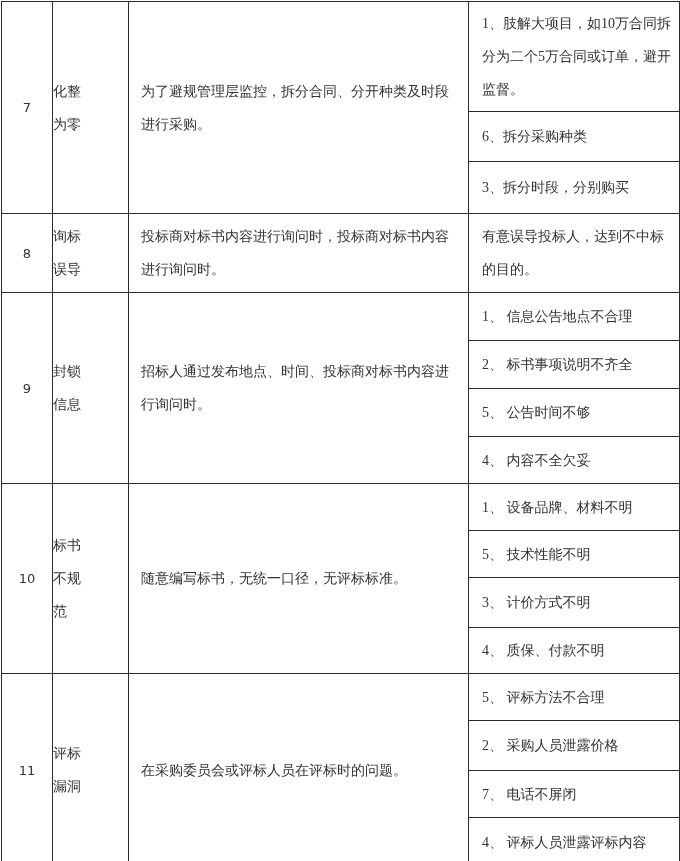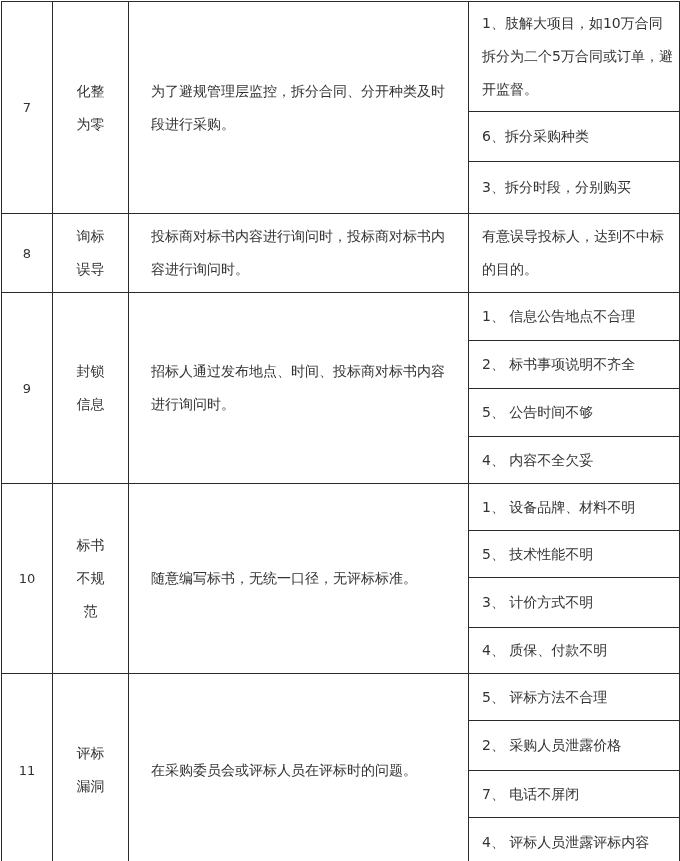--- a/index.html
+++ b/index.html
@@ -27,30 +27,31 @@
     line-height:33px;
     vertical-align:middle;
     overflow:hidden;
     padding:0;
   }
   td.c-num{
     text-align:center;
     font-size:13px;
   }
   td.c-cat{
-    text-align:center;
+    text-align:left;
     white-space:pre-line;
   }
   td.c-desc{
     text-align:left;
-    padding:6px 10px 6px 22px;
+    padding:6px 10px 6px 12px;
   }
   td.c-item{
     text-align:left;
     padding:4px 6px 4px 13px;
+    font-family:Liberation Serif, serif;
   }
 </style>
 </head>
 <body>
 
 <table class="doc-table">
   <colgroup>
     <col style="width:51px">
     <col style="width:76px">
     <col style="width:340px">

